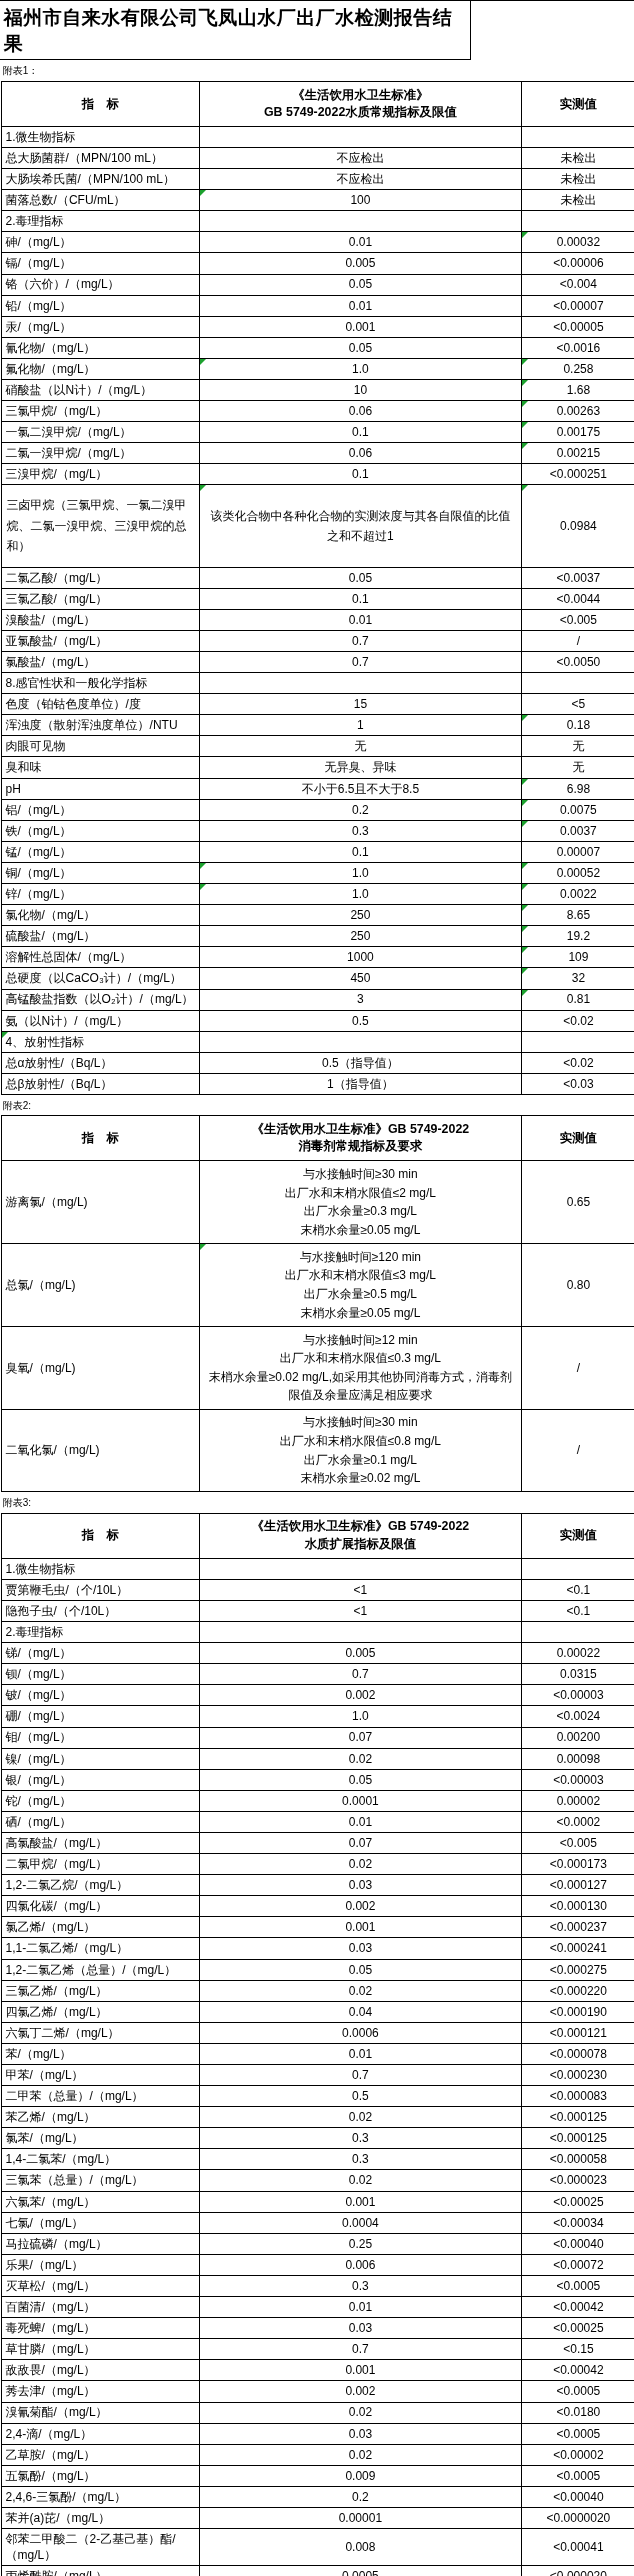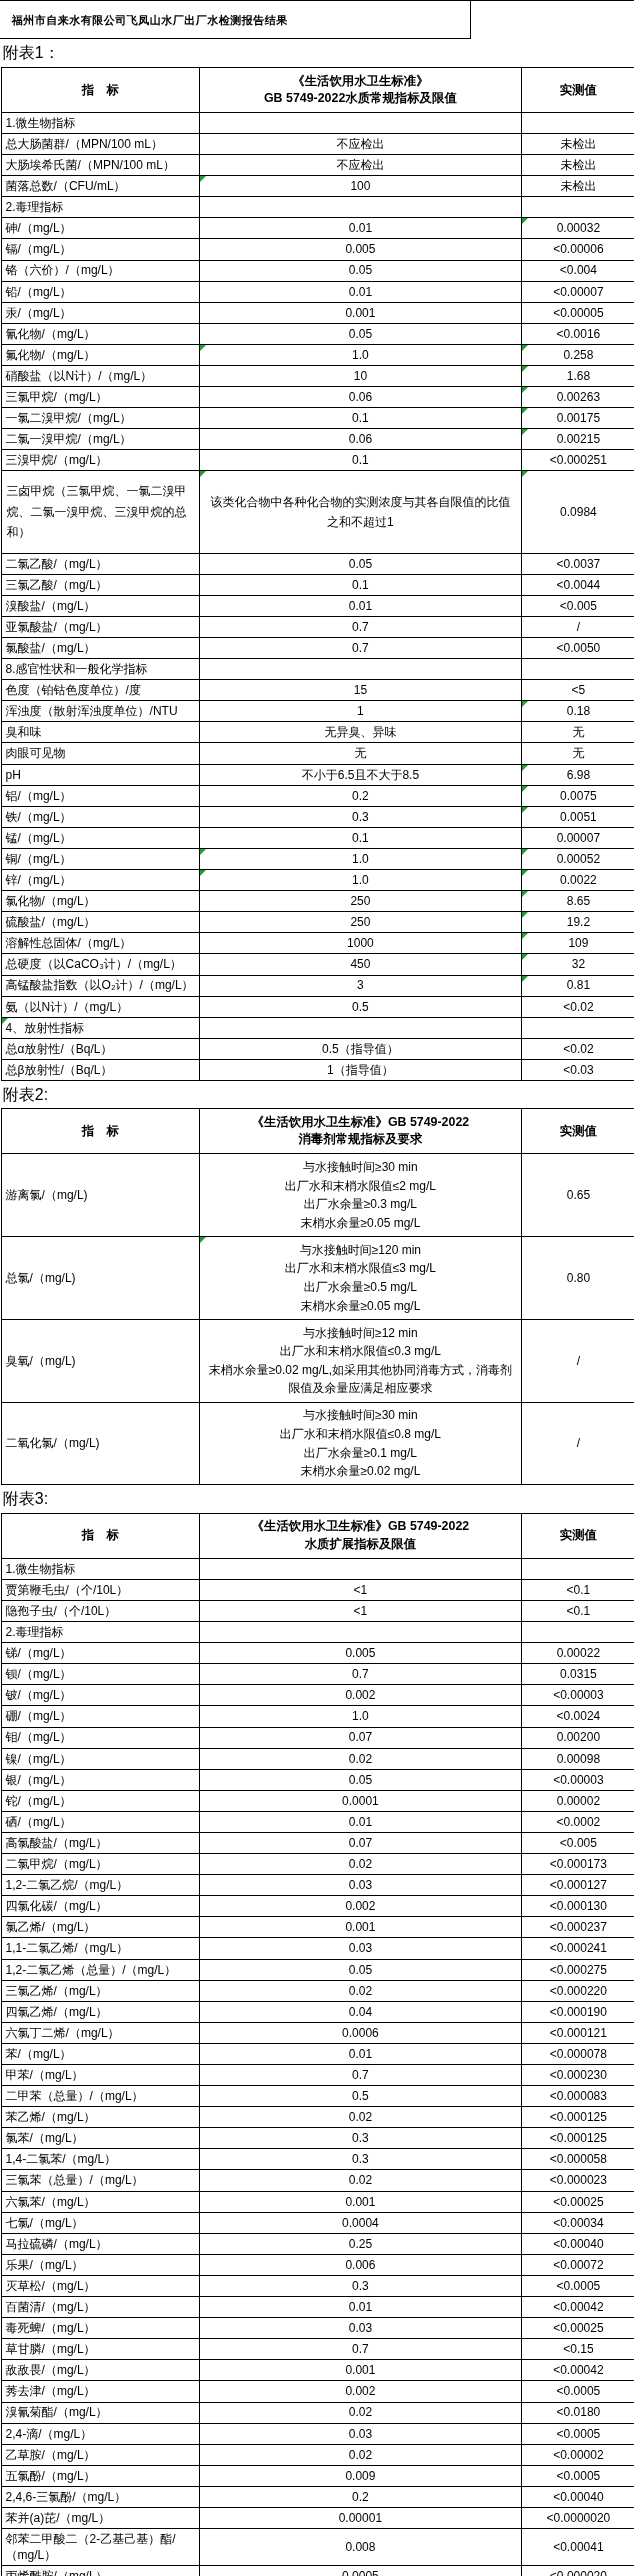--- a/index.html
+++ b/index.html
@@ -1,21 +1,21 @@
 <!DOCTYPE html>
 <html style="font-size:14.7px"><head>
 <meta charset="utf-8">
 <style>
   html,body{margin:0;padding:0;background:#fff;}
   body{width:635px;font-family:"Liberation Sans","DejaVu Sans",sans-serif;color:#000;font-size:12px;}
   .page{width:635px;}
   .top-rule{border-top:1.8px solid #000;width:635px;height:0;}
   .title-block{width:471px;box-sizing:border-box;border-right:0.9px solid #000;border-bottom:0.9px solid #000;padding:3.7px 3.7px 2.8px 3.7px;}
-  .title-block h1{margin:8px;font-size:11px;font-weight:bold;letter-spacing:0.5px;}
-  .tbl-label{font-size:16px;padding:3.7px 0 2.8px 2.8px;}
+  .title-block h1{margin:0;font-size:19px;font-weight:bold;letter-spacing:0.5px;}
+  .tbl-label{font-size:10px;padding:3.7px 0 2.8px 2.8px;}
   table{border-collapse:collapse;width:634px;table-layout:fixed;margin:0 0 0 0.9px;}
   col.c1{width:198px;} col.c2{width:322px;} col.c3{width:114px;}
   th,td{border:0.9px solid #000;padding:1.8px 3.7px;vertical-align:middle;line-height:1.35;overflow:hidden;}
   thead th{font-weight:bold;text-align:center;font-size:12.4px;padding:4.6px 3.7px;}
   thead .hl{line-height:1.4;}
   td.ind{text-align:left;}
   td.std,td.val{text-align:center;}
   tr.data-row td{height:16.5px;}
   tr.section-row td{height:16.5px;text-align:left;margin-top:34px;}
   td.ml{white-space:pre-line;line-height:1.55;padding:3.7px;}
@@ -175,43 +175,43 @@
           <td class="ind">色度（铂钴色度单位）/度</td>
           <td class="std">15</td>
           <td class="val">&lt;5</td>
         </tr>
         <tr class="data-row">
           <td class="ind">浑浊度（散射浑浊度单位）/NTU</td>
           <td class="std">1</td>
           <td class="val gm">0.18</td>
         </tr>
         <tr class="data-row">
+          <td class="ind">肉眼可见物</td>
+          <td class="std">无</td>
+          <td class="val">无</td>
+        </tr>
+        <tr class="data-row">
           <td class="ind">臭和味</td>
           <td class="std">无异臭、异味</td>
           <td class="val">无</td>
         </tr>
         <tr class="data-row">
-          <td class="ind">肉眼可见物</td>
-          <td class="std">无</td>
-          <td class="val">无</td>
-        </tr>
-        <tr class="data-row">
           <td class="ind">pH</td>
           <td class="std">不小于6.5且不大于8.5</td>
           <td class="val gm">6.98</td>
         </tr>
         <tr class="data-row">
           <td class="ind">铝/（mg/L）</td>
           <td class="std">0.2</td>
           <td class="val gm">0.0075</td>
         </tr>
         <tr class="data-row">
           <td class="ind">铁/（mg/L）</td>
           <td class="std">0.3</td>
-          <td class="val gm">0.0051</td>
+          <td class="val gm">0.0037</td>
         </tr>
         <tr class="data-row">
           <td class="ind">锰/（mg/L）</td>
           <td class="std">0.1</td>
           <td class="val">0.00007</td>
         </tr>
         <tr class="data-row">
           <td class="ind">铜/（mg/L）</td>
           <td class="std gm">1.0</td>
           <td class="val gm">0.00052</td>

